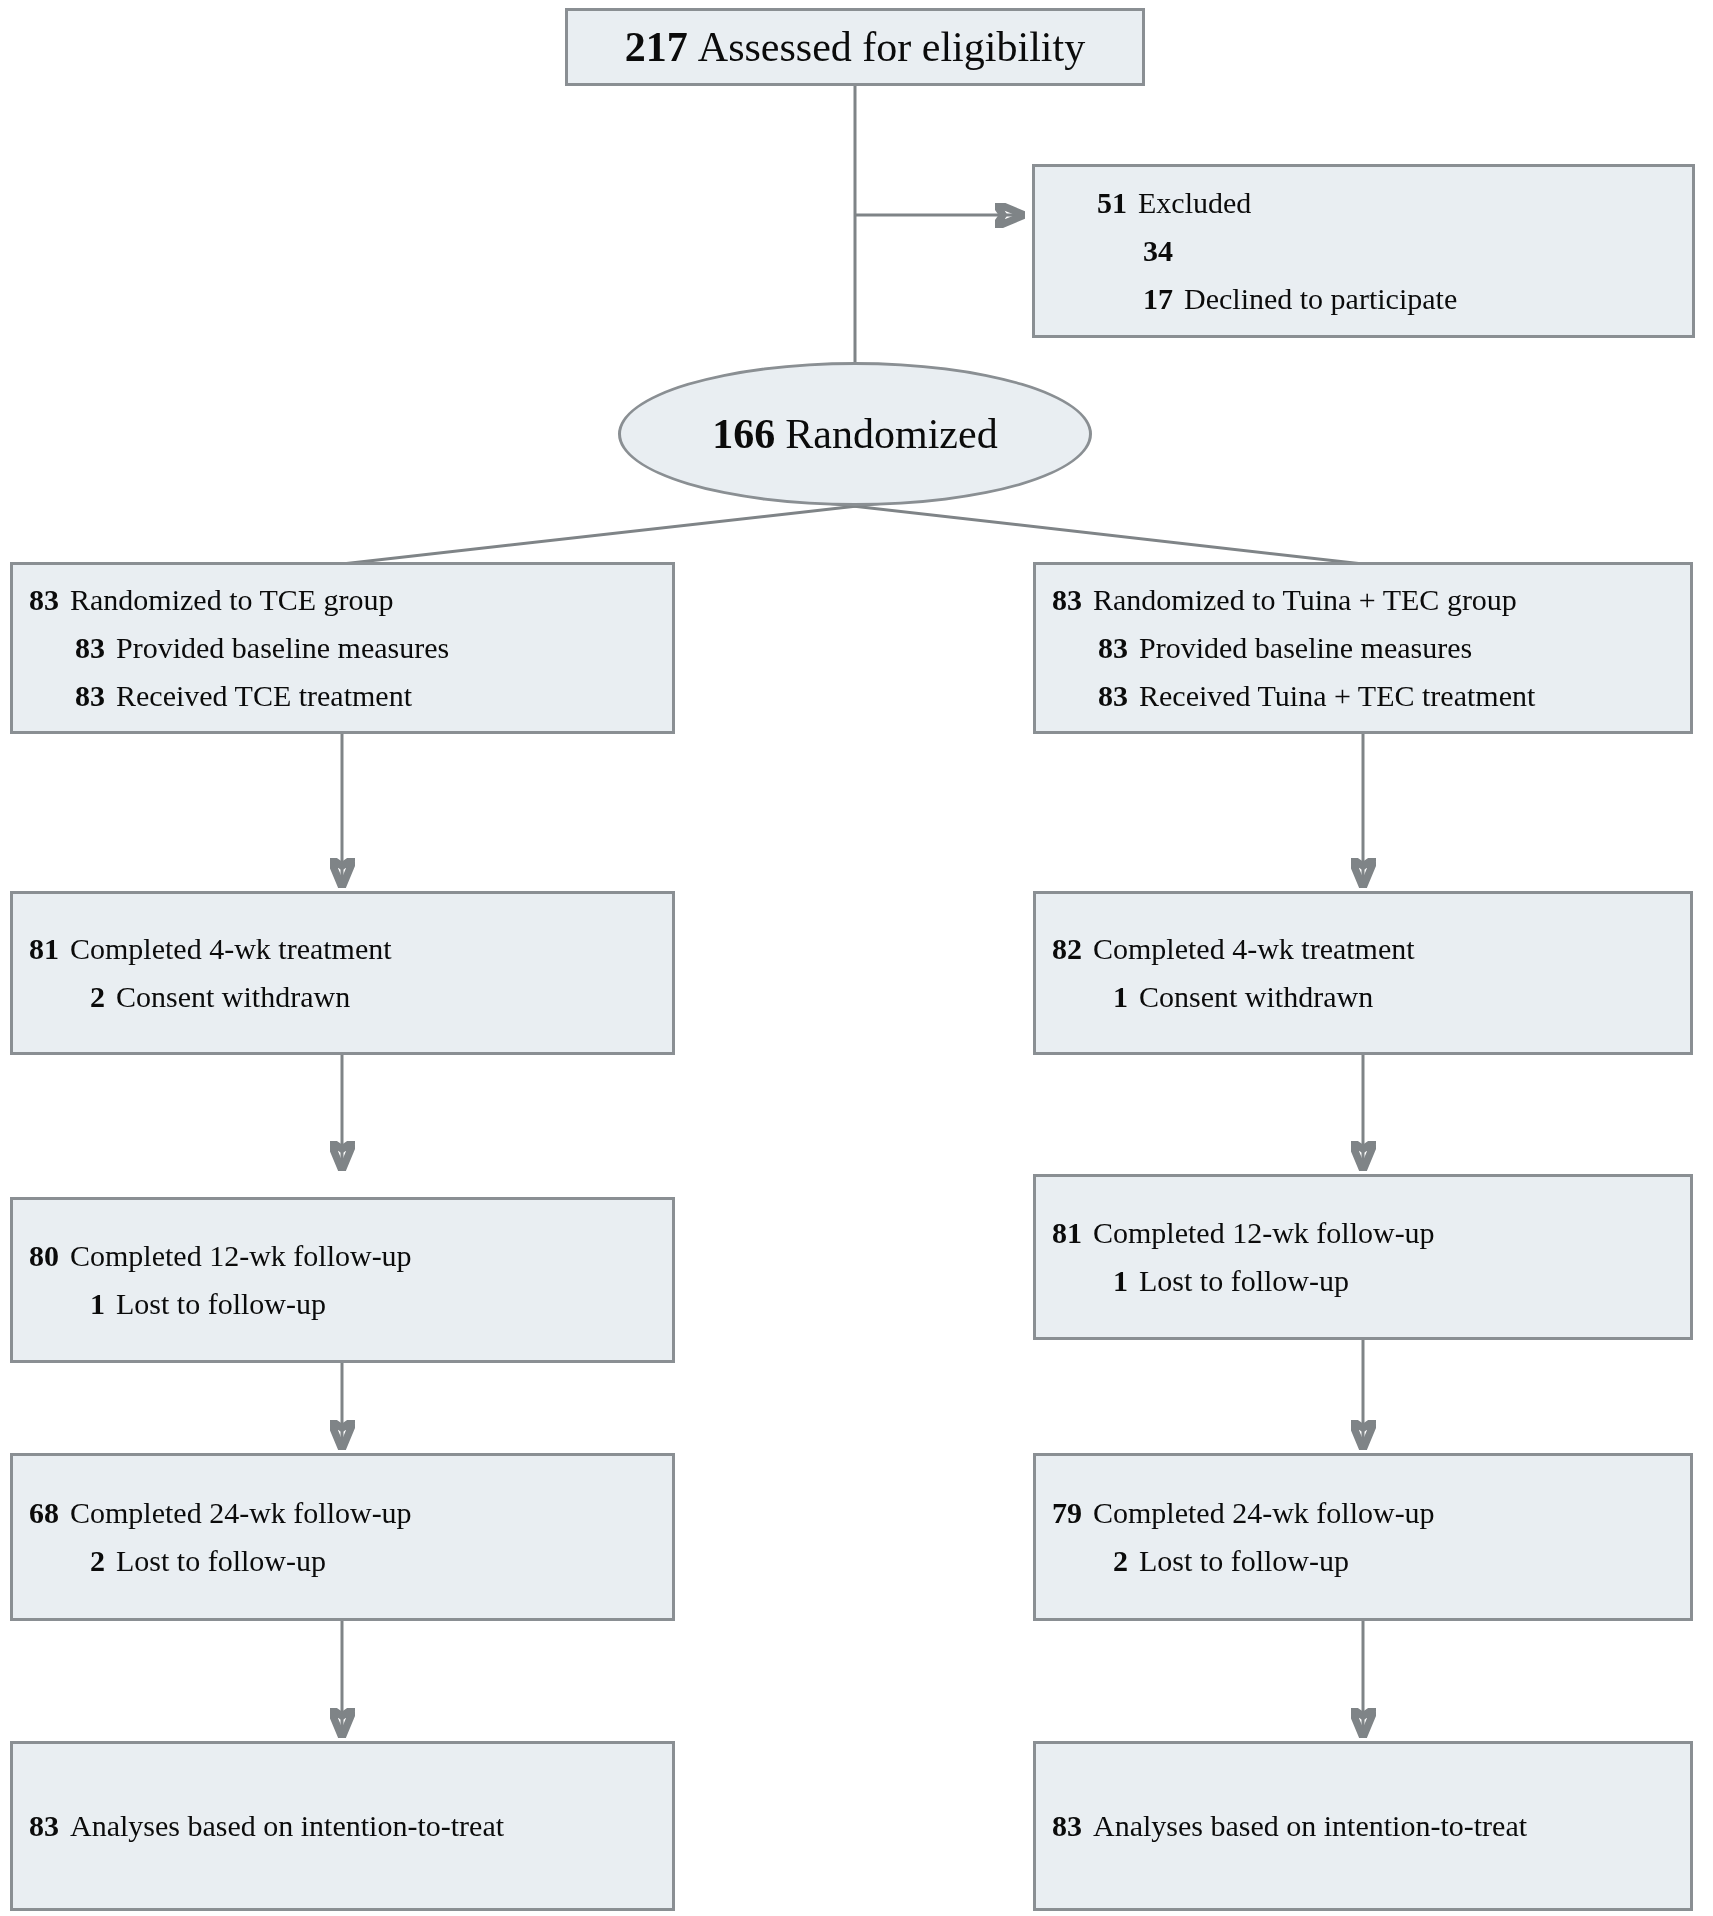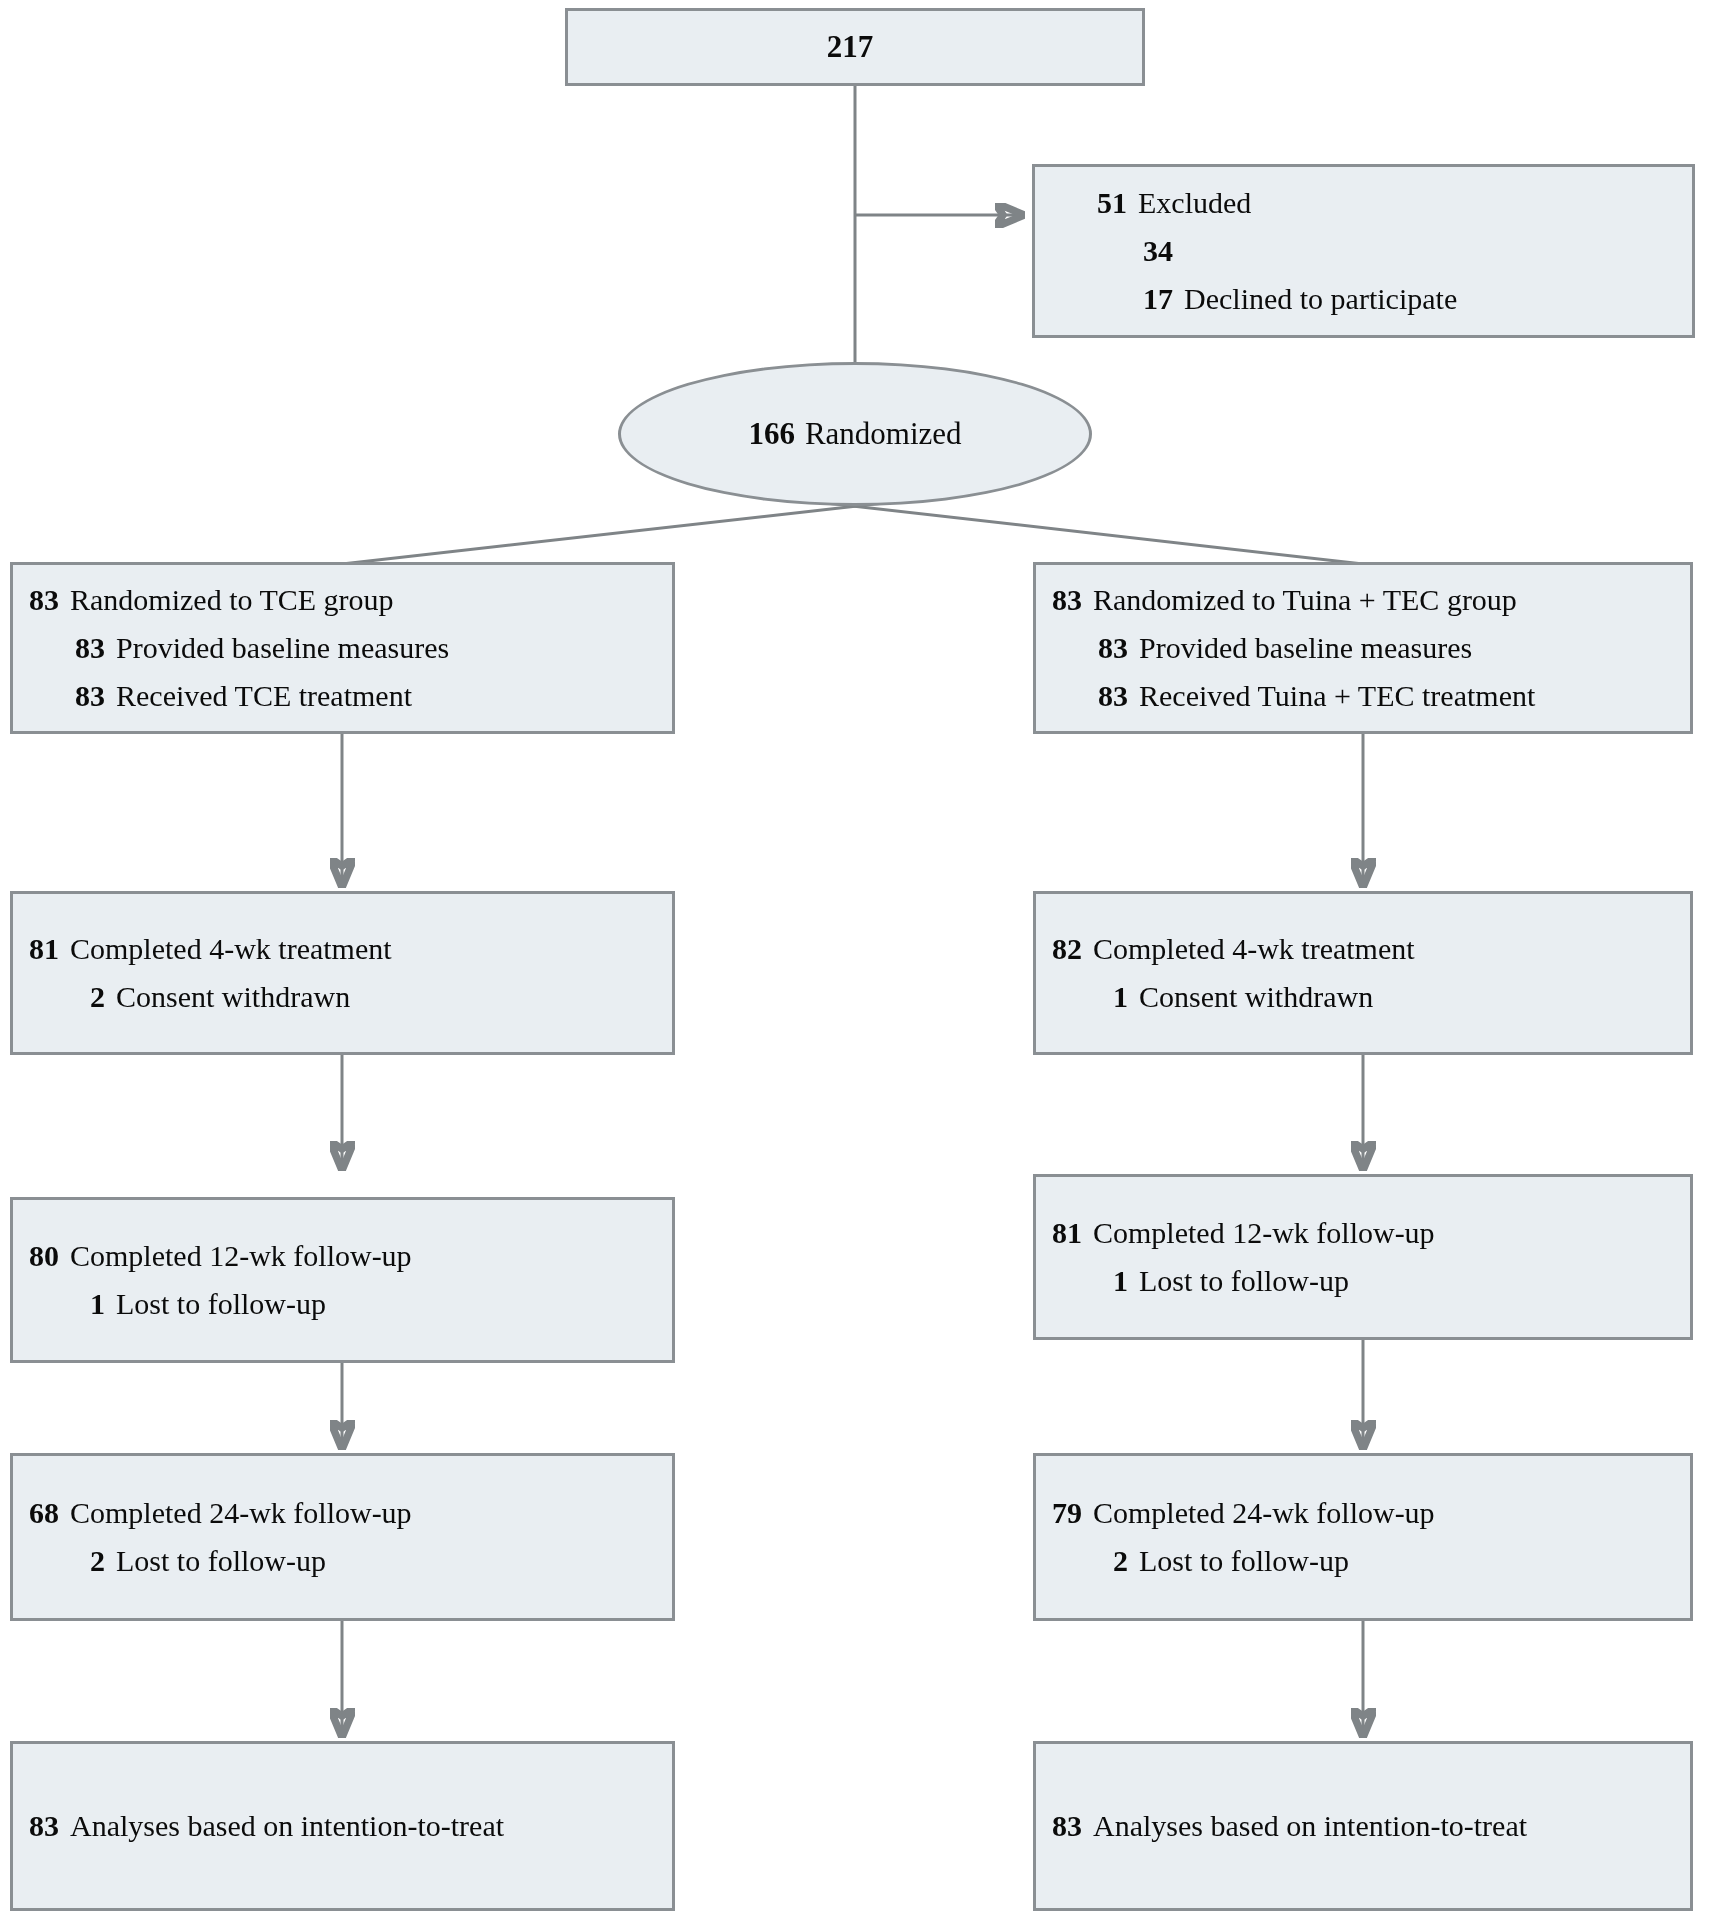--- a/index.html
+++ b/index.html
@@ -50,21 +50,21 @@
     white-space:nowrap;
   }
   .line .num{
     font-weight:bold;
     width:46px;
     text-align:right;
     margin-right:11px;
     flex:none;
   }
   .line.sub .num{width:92px;}
-  .line.c{justify-content:center;font-size:31px;}
+  .line.c{justify-content:center;font-size:42px;}
   .line.c .num{width:auto;text-align:left;margin-right:10px;}
   .box.center{padding-left:0;align-items:center;}
 </style>
 </head>
 <body>
 
 <div class="canvas">
 
   <svg class="connectors" width="1713" height="1916" viewBox="0 0 1713 1916" aria-hidden="true">
     <defs>
@@ -87,20 +87,21 @@
 
     <path d="M1363,734 L1363,885" marker-end="url(#arrow)"></path>
     <path d="M1363,1055 L1363,1168" marker-end="url(#arrow)"></path>
     <path d="M1363,1340 L1363,1447" marker-end="url(#arrow)"></path>
     <path d="M1363,1621 L1363,1735" marker-end="url(#arrow)"></path>
   </svg>
 
   <div class="box center" style="left:565px;top:8px;width:580px;height:78px;">
     <div class="line c">
       <span class="num">217</span>
+      <span class="txt">Assessed for eligibility</span>
     </div>
   </div>
 
   <div class="box pad-lg" style="left:1032px;top:128px;width:663px;height:174px;">
       <div class="line">
         <span class="num">51</span>
         <span class="txt">Excluded</span>
       </div>
       <div class="line sub">
         <span class="num">34</span>

